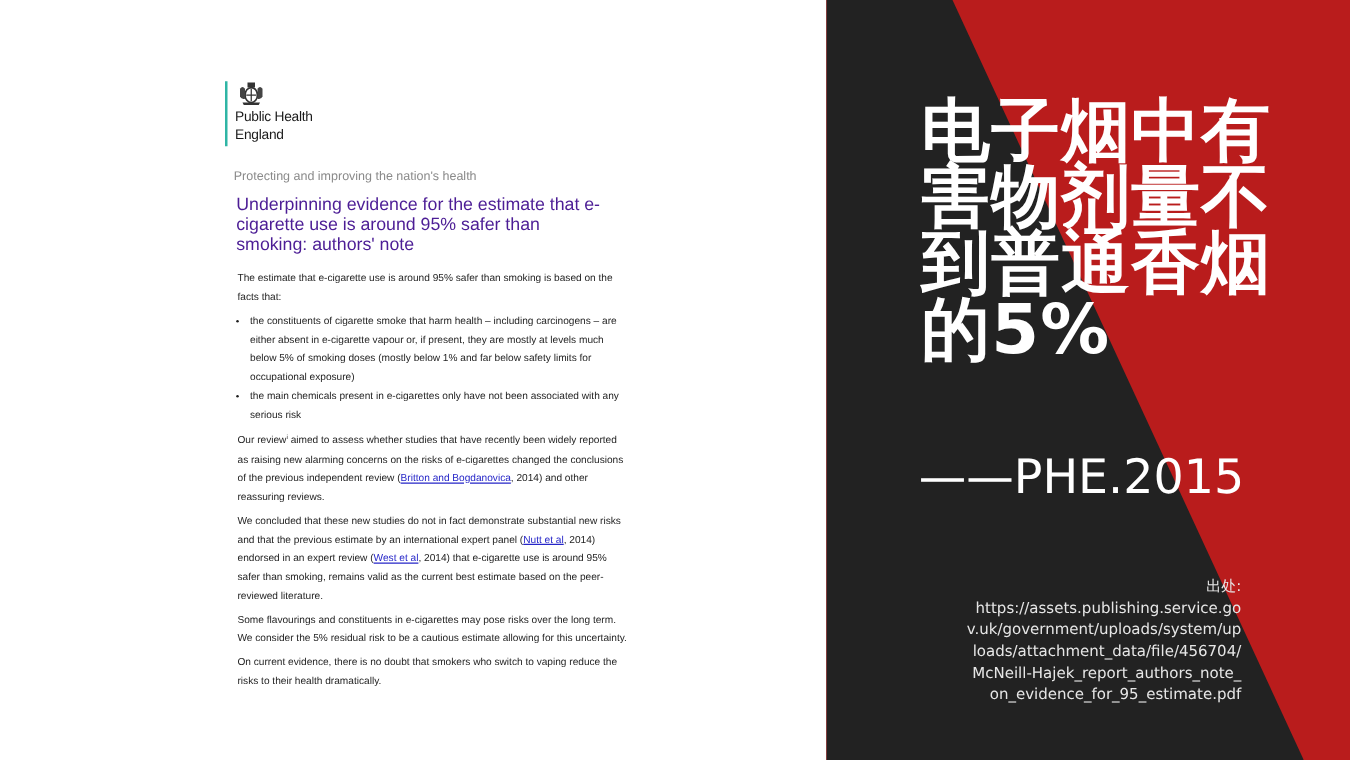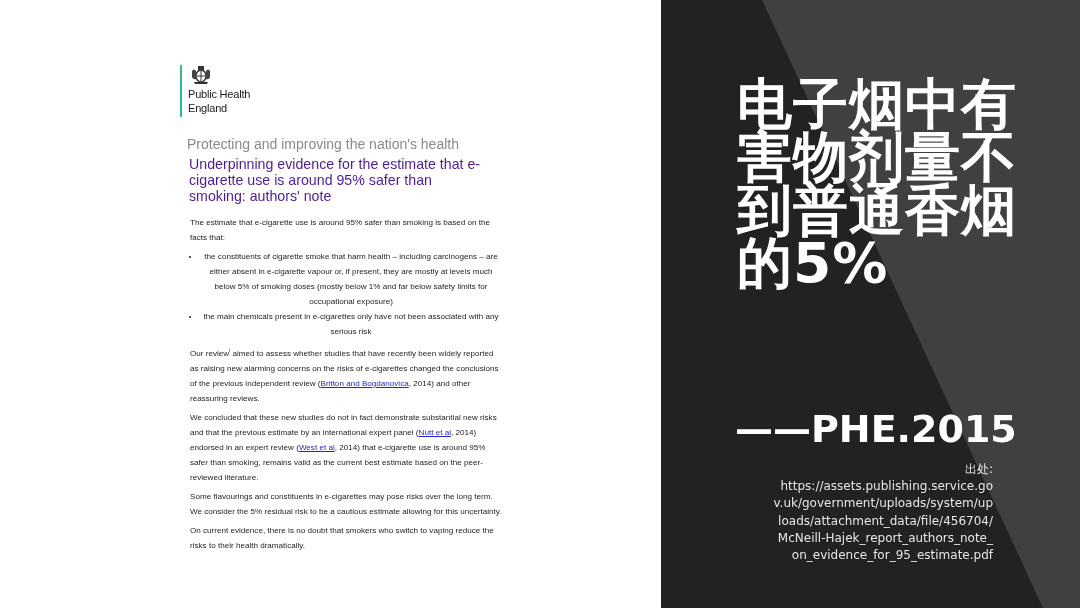--- a/index.html
+++ b/index.html
@@ -18,57 +18,57 @@
     }
     .crest {
       position: absolute; left: 8px; top: 0px; width: 22px; height: 20px;
     }
     .logo-text {
       position: absolute; left: 6px; top: 22px; white-space: nowrap;
       font-size: 11px; line-height: 14px; color: #1b1b1b; letter-spacing: -0.2px;
     }
     .tagline {
       position: absolute; left: 187px; top: 136px;
-      font-size: 14px; color: #8a8a8a;
+      font-size: 10px; color: #8a8a8a;
     }
     .doc-title {
       position: absolute; left: 189px; top: 156px; width: 300px;
       font-size: 14.2px; line-height: 16px; color: #4c1d95;
     }
     .body-text {
       position: absolute; left: 190px; top: 215px; width: 312px;
       font-size: 8.1px; line-height: 15px; color: #1e1e1e;
     }
     .body-text p { margin: 0 0 4px 0; }
-    .body-text ul { margin: 0 0 4px 0; padding-left: 10px; text-align: center; }
+    .body-text ul { margin: 0 0 4px 0; padding-left: 10px; }
     .body-text li { margin: 0; padding-left: 0px; }
     .body-text a { color: #2626c8; text-decoration: underline; text-align: right; }
     .author {
       position: absolute; left: 190px; top: 519px; width: 310px;
       font-size: 7.6px; line-height: 10.4px; color: #1e1e1e;
     }
     .panel {
       position: absolute; left: 661px; top: 0; width: 419px; height: 608px;
-      background: #404040; overflow: hidden;
+      background: #b91c1c; overflow: hidden;
     }
     .panel-dark {
       position: absolute; left: 0; top: 0; width: 419px; height: 608px;
       background: #222222;
       clip-path: polygon(0 0, 101px 0, 382px 608px, 0 608px);
     }
     .headline {
       position: absolute; left: 76px; top: 78px; width: 280px;
       font-family: "DejaVu Sans", sans-serif; font-weight: bold;
       font-size: 55px; line-height: 53px; color: #ffffff; letter-spacing: 1px;
       word-break: break-all;
     }
     .attribution {
       position: absolute; left: 74px; top: 357px;
-      font-family: "DejaVu Sans", sans-serif; font-weight: bold;
-      font-size: 38px; line-height: 48px; color: #ffffff; white-space: nowrap; margin-top: 48px;
+      font-family: "DejaVu Sans", sans-serif; font-weight: normal;
+      font-size: 38px; line-height: 48px; color: #ffffff; white-space: nowrap;
     }
     .source {
       position: absolute; left: 110px; top: 461px; width: 222px;
       font-family: "DejaVu Sans", sans-serif;
       font-size: 12px; line-height: 17.2px; color: #e6e6e6;
       word-break: break-all;
       text-align: right;
     }
   </style>
 </head>

